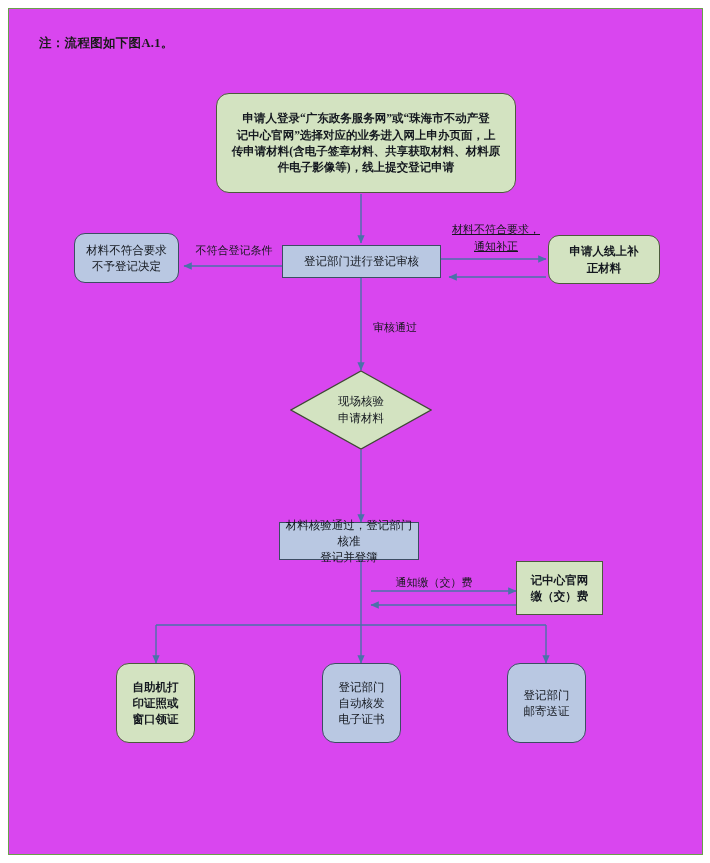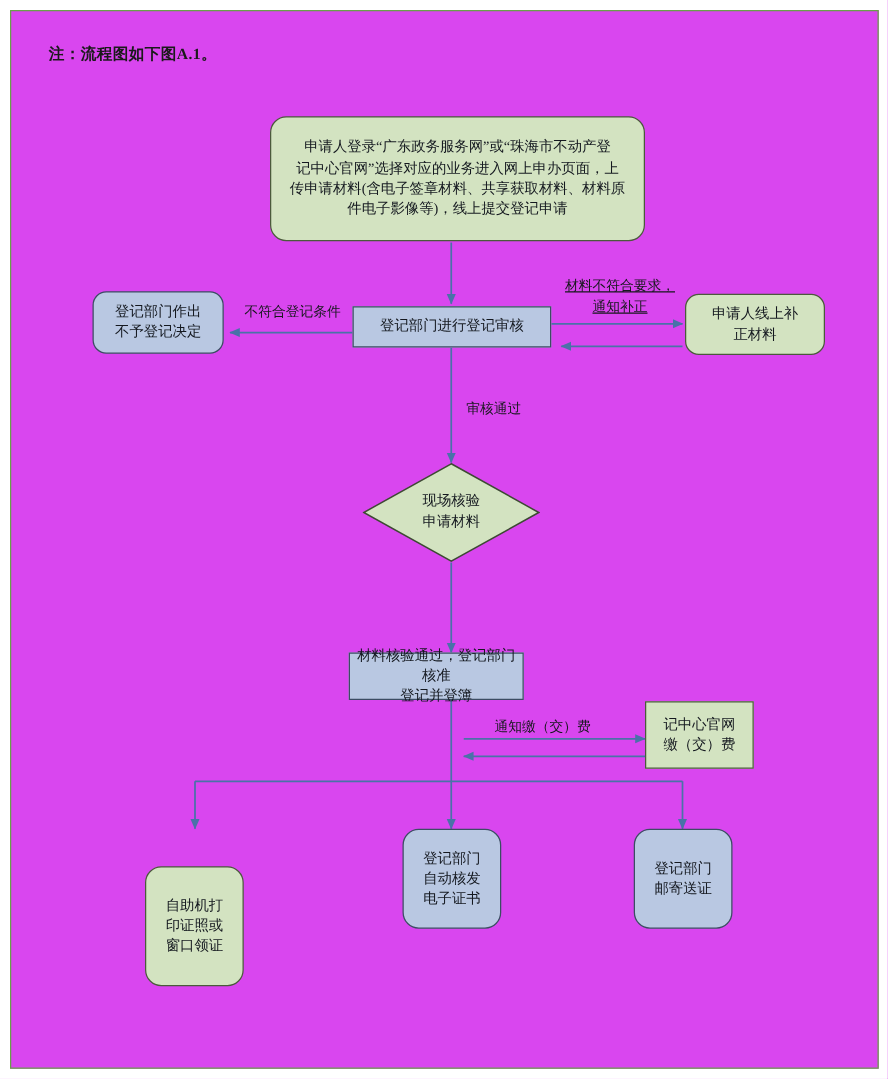--- a/index.html
+++ b/index.html
@@ -62,21 +62,21 @@
     font-family: "Liberation Serif", "DejaVu Serif", serif;
     line-height: 1.42;
     padding: 2px 5px;
   }
   .node .txt {
     display: block;
     width: 100%;
     white-space: pre-line;
   }
   .fill-blue   { background: #b9c8e2; border: 1px solid #3c4d63; }
-  .fill-green  { background: #d3e3c1; border: 1px solid #4b5a3c; }
+  .fill-green  { background: #d3e3c1; border: 1px solid #4b5a3c; font-weight: bold; }
   .round-lg { border-radius: 13px; }
   .round-md { border-radius: 11px; }
   .square   { border-radius: 0; }
   .diamond-wrap {
     position: absolute;
   }
   .diamond-wrap .label {
     position: absolute;
     left: 0; top: 0;
     width: 100%; height: 100%;
@@ -148,21 +148,21 @@
     </svg>
 
     <div class="node fill-green round-lg" style="left:207px; top:84px; width:300px; height:100px; font-size:11.5px;">
       <span class="txt">申请人登录“广东政务服务网”或“珠海市不动产登
 记中心官网”选择对应的业务进入网上申办页面，上
 传申请材料(含电子签章材料、共享获取材料、材料原
 件电子影像等)，线上提交登记申请</span>
     </div>
 
     <div class="node fill-blue round-md" style="left:65px; top:224px; width:105px; height:50px; font-size:11.5px;">
-      <span class="txt">登记部门作出
+      <span class="txt">材料不符合要求
 不予登记决定</span>
     </div>
 
     <div class="node fill-blue square" style="left:273px; top:236px; width:159px; height:33px; font-size:11.5px;">
       <span class="txt">登记部门进行登记审核</span>
     </div>
 
     <div class="node fill-green round-md" style="left:539px; top:226px; width:112px; height:49px; font-size:11.5px;">
       <span class="txt">申请人线上补
 正材料</span>
@@ -179,21 +179,21 @@
     <div class="node fill-blue square" style="left:270px; top:513px; width:140px; height:38px; font-size:11.5px;">
       <span class="txt">材料核验通过，登记部门核准
 登记并登簿</span>
     </div>
 
     <div class="node fill-green square" style="left:507px; top:552px; width:87px; height:54px; font-size:11.5px;">
       <span class="txt">记中心官网
 缴（交）费</span>
     </div>
 
-    <div class="node fill-green round-lg" style="left:107px; top:684px; width:79px; height:96px; font-size:11.5px;">
+    <div class="node fill-green round-lg" style="left:107px; top:654px; width:79px; height:80px; font-size:11.5px;">
       <span class="txt">自助机打
 印证照或
 窗口领证</span>
     </div>
 
     <div class="node fill-blue round-lg" style="left:313px; top:654px; width:79px; height:80px; font-size:11.5px;">
       <span class="txt">登记部门
 自动核发
 电子证书</span>
     </div>

